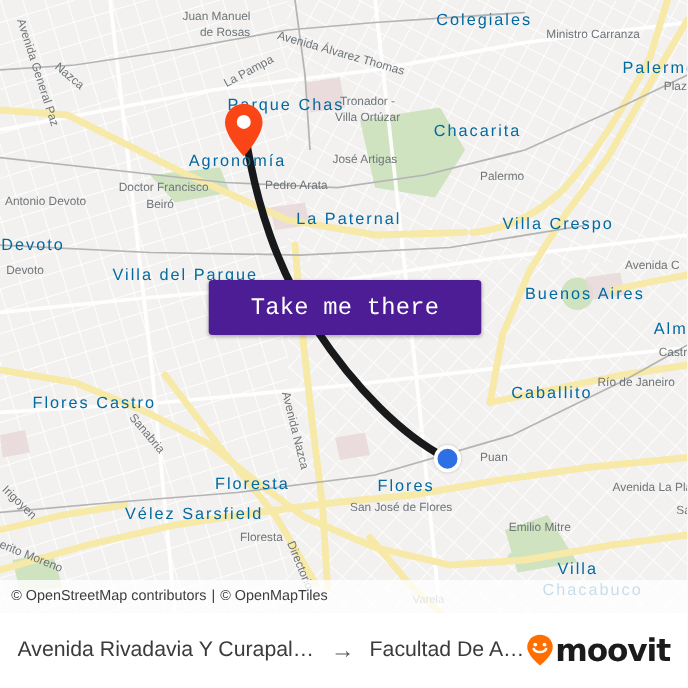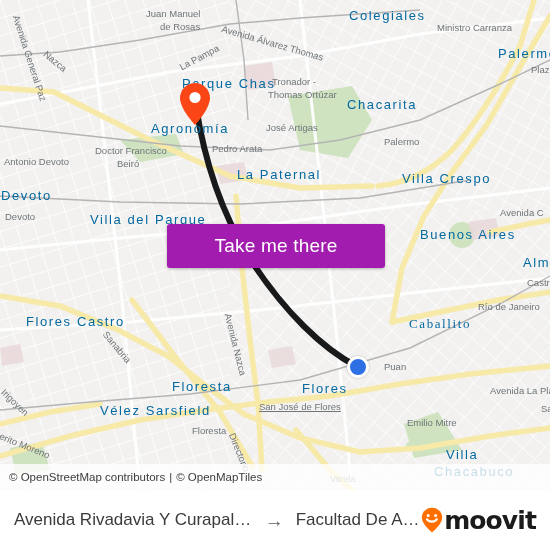--- a/index.html
+++ b/index.html
@@ -71,26 +71,26 @@
     box-shadow: 0 0 2px rgba(0,0,0,.25);
   }
 
   
   #take-me-there {
     position: absolute;
     left: 167px;
     top: 224px;
     width: 218px;
     height: 44px;
-    background: #a21caf;
+    background: #4c1d95;
     border: none;
     border-radius: 3px;
     color: #ffffff;
     font-size: 19px;
-    font-family: Liberation Sans, sans-serif;
+    font-family: Liberation Mono, monospace;
     letter-spacing: .2px;
     cursor: pointer;
     box-shadow: 0 1px 3px rgba(0,0,0,.28);
     display: flex;
     align-items: center;
     justify-content: center;
   }
 
   
   #attribution {
@@ -237,46 +237,46 @@
 
     <div id="label-layer">
         <div class="map-label lbl-place-big" style="left: 349px; top: 8px;">Colegiales</div>
         <div class="map-label lbl-street" style="left: 437px; top: 22px;">Ministro Carranza</div>
         <div class="map-label lbl-street" style="left: 146px; top: 8px;">Juan Manuel</div>
         <div class="map-label lbl-street" style="left: 160px; top: 21px;">de Rosas</div>
         <div class="map-label lbl-place-big" style="left: 498px; top: 46px;">Palermo</div>
         <div class="map-label lbl-street" style="left: 531px; top: 64px;">Plaza</div>
         <div class="map-label lbl-place-big" style="left: 182px; top: 76px;">Parque Chas</div>
         <div class="map-label lbl-street" style="left: 272px; top: 76px;">Tronador -</div>
-        <div class="map-label lbl-street" style="left: 268px; top: 89px;">Thomas Ortúzar</div>
+        <div class="map-label lbl-street" style="left: 268px; top: 89px;">Villa Ortúzar</div>
         <div class="map-label lbl-place-big" style="left: 347px; top: 97px;">Chacarita</div>
         <div class="map-label lbl-place-big" style="left: 151px; top: 121px;">Agronomía</div>
         <div class="map-label lbl-street" style="left: 266px; top: 122px;">José Artigas</div>
         <div class="map-label lbl-street" style="left: 384px; top: 136px;">Palermo</div>
         <div class="map-label lbl-street" style="left: 95px; top: 145px;">Doctor Francisco</div>
         <div class="map-label lbl-street" style="left: 117px; top: 158px;">Beiró</div>
         <div class="map-label lbl-street" style="left: 212px; top: 143px;">Pedro Arata</div>
         <div class="map-label lbl-place-big" style="left: 237px; top: 167px;">La Paternal</div>
         <div class="map-label lbl-street" style="left: 4px; top: 156px;">Antonio Devoto</div>
         <div class="map-label lbl-place-big" style="left: 402px; top: 171px;">Villa Crespo</div>
         <div class="map-label lbl-place-big" style="left: 1px; top: 188px;">Devoto</div>
         <div class="map-label lbl-street" style="left: 5px; top: 211px;">Devoto</div>
         <div class="map-label lbl-place-big" style="left: 90px; top: 212px;">Villa del Parque</div>
         <div class="map-label lbl-street" style="left: 500px; top: 207px;">Avenida C</div>
         <div class="map-label lbl-place-big" style="left: 420px; top: 227px;">Buenos Aires</div>
         <div class="map-label lbl-place-big" style="left: 523px; top: 255px;">Alma</div>
         <div class="map-label lbl-street" style="left: 527px; top: 277px;">Castro</div>
         <div class="map-label lbl-place-big" style="left: 26px; top: 314px;">Flores Castro</div>
         <div class="map-label lbl-street" style="left: 478px; top: 301px;">Río de Janeiro</div>
-        <div class="map-label lbl-place-big" style="left: 409px; top: 316px; font-family: Liberation Serif, serif;">Caballito</div>
+        <div class="map-label lbl-place-big" style="left: 409px; top: 306px;">Caballito</div>
         <div class="map-label lbl-place-big" style="left: 172px; top: 379px;">Floresta</div>
         <div class="map-label lbl-place-big" style="left: 100px; top: 403px;">Vélez Sarsfield</div>
         <div class="map-label lbl-street" style="left: 384px; top: 361px;">Puan</div>
         <div class="map-label lbl-place-big" style="left: 302px; top: 381px;">Flores</div>
-        <div class="map-label lbl-street" style="left: 259px; top: 401px; text-decoration: underline;">San José de Flores</div>
+        <div class="map-label lbl-street" style="left: 280px; top: 401px;">San José de Flores</div>
         <div class="map-label lbl-street" style="left: 490px; top: 385px;">Avenida La Pla</div>
         <div class="map-label lbl-street" style="left: 192px; top: 425px;">Floresta</div>
         <div class="map-label lbl-street" style="left: 407px; top: 417px;">Emilio Mitre</div>
         <div class="map-label lbl-place-big" style="left: 446px; top: 447px;">Villa</div>
         <div class="map-label lbl-place-big" style="left: 434px; top: 464px;">Chacabuco</div>
         <div class="map-label lbl-street" style="left: 541px; top: 403px;">Sa</div>
         <div class="map-label lbl-station" style="left: 330px; top: 474px;">Varela</div>
         <div class="map-label lbl-street" style="left: 16px; top: 10px; transform: rotate(72deg);">Avenida General Paz</div>
         <div class="map-label lbl-street" style="left: 45px; top: 47px; transform: rotate(40deg);">Nazca</div>
         <div class="map-label lbl-street" style="left: 180px; top: 62px; transform: rotate(-28deg);">La Pampa</div>

